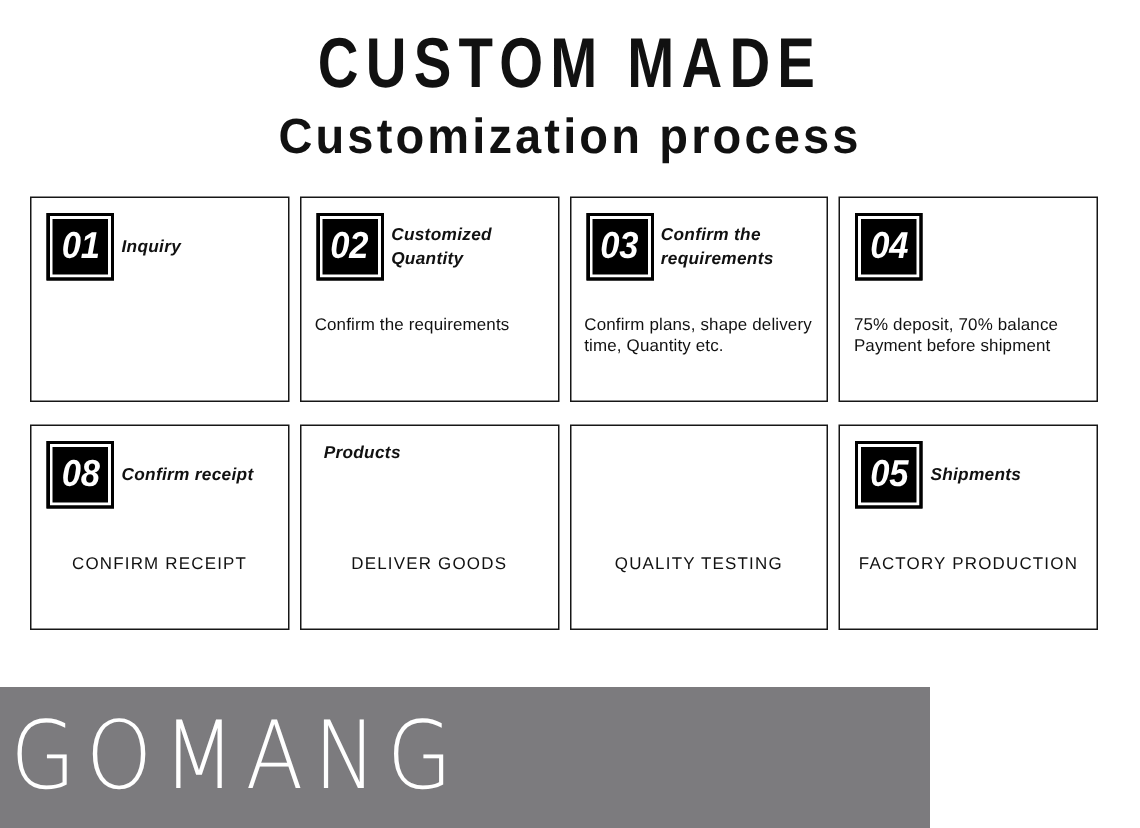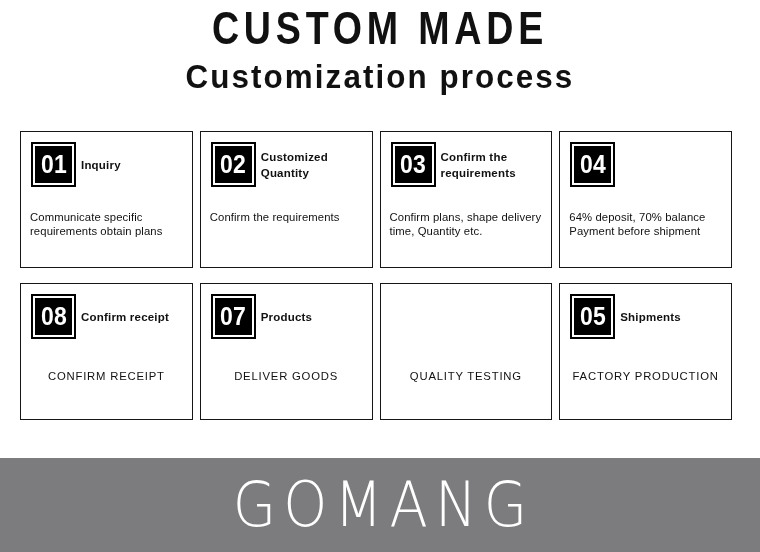--- a/index.html
+++ b/index.html
@@ -12,21 +12,21 @@
     background: #ffffff;
     font-family: "Liberation Sans", sans-serif;
     color: #1a1a1a;
     overflow: hidden;
     position: relative;
   }
 
   
   .header {
     text-align: center;
-    padding-top: 3px;
+    padding-top: 17px;
   }
   .title-main {
     font-family: "Liberation Sans Narrow", "Liberation Sans", sans-serif;
     font-weight: bold;
     font-size: 47px;
     line-height: 50px;
     letter-spacing: 6px;
     color: #111111;
     transform: scaleX(0.80);
     transform-origin: center center;
@@ -65,20 +65,21 @@
     box-sizing: border-box;
     position: relative;
     background: #ffffff;
     overflow: visible;
   }
 
   .card-head {
     display: flex;
     align-items: center;
     padding: 10px 0 0 10px;
+    font-style: italic;
   }
   .badge {
     width: 45px;
     height: 45px;
     flex: 0 0 45px;
     background: #000000;
     border: 2px solid #000000;
     box-sizing: border-box;
     box-shadow: inset 0 0 0 2px #ffffff;
     display: flex;
@@ -121,26 +122,26 @@
     top: 85px;
     left: 5px;
     right: 5px;
   }
 
   
   .footer {
     position: absolute;
     left: 0;
     top: 458px;
-    width: 760px;
+    width: 620px;
     height: 94px;
     background: #7c7b7e;
     display: flex;
     align-items: center;
-    justify-content: center;
+    justify-content: flex-start;
   }
   .logo {
     color: #ffffff;
     font-size: 56px;
     line-height: 56px;
     letter-spacing: 7px;
     font-weight: 300;
     transform: scaleY(1.12);
     padding-left: 7px;
     font-family: "DejaVu Sans", sans-serif;
@@ -158,21 +159,20 @@
 
   <div class="row">
 
     <div class="card">
       <div class="card-head">
         <div class="badge">
           <span class="badge-num">01</span>
         </div>
         <div class="card-title">Inquiry</div>
       </div>
-      <div class="card-body">Communicate specific requirements obtain plans</div>
     </div>
 
     <div class="card">
       <div class="card-head">
         <div class="badge">
           <span class="badge-num">02</span>
         </div>
         <div class="card-title">Customized Quantity</div>
       </div>
       <div class="card-body">Confirm the requirements</div>
@@ -187,42 +187,39 @@
       </div>
       <div class="card-body">Confirm plans, shape delivery time, Quantity etc.</div>
     </div>
 
     <div class="card">
       <div class="card-head">
         <div class="badge">
           <span class="badge-num">04</span>
         </div>
       </div>
-      <div class="card-body">64% deposit, 70% balance Payment before shipment</div>
+      <div class="card-body">75% deposit, 70% balance Payment before shipment</div>
     </div>
 
   </div>
 
   <div class="row">
 
     <div class="card">
       <div class="card-head">
         <div class="badge">
           <span class="badge-num">08</span>
         </div>
         <div class="card-title">Confirm receipt</div>
       </div>
       <div class="card-body centered">CONFIRM RECEIPT</div>
     </div>
 
     <div class="card">
       <div class="card-head">
-        <div class="badge">
-          <span class="badge-num">07</span>
-        </div>
         <div class="card-title">Products</div>
       </div>
       <div class="card-body centered">DELIVER GOODS</div>
     </div>
 
     <div class="card">
       <div class="card-body centered">QUALITY TESTING</div>
     </div>
 
     <div class="card">

